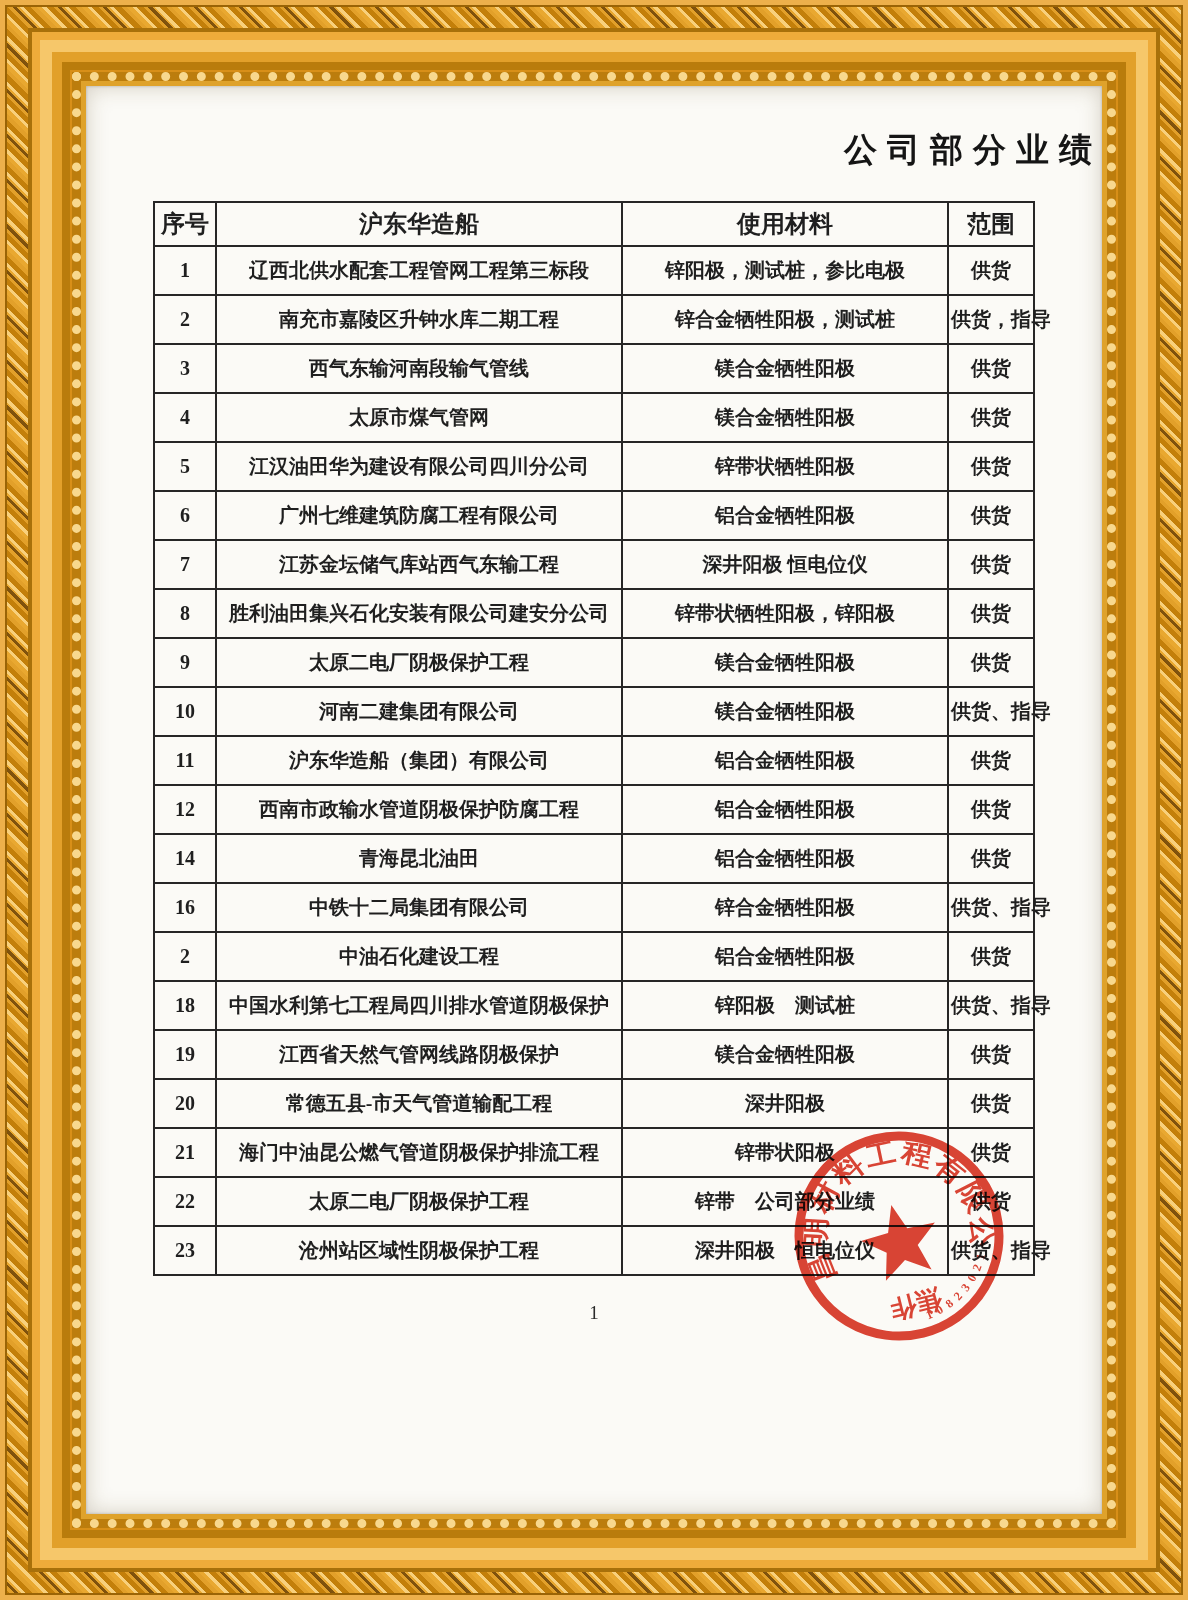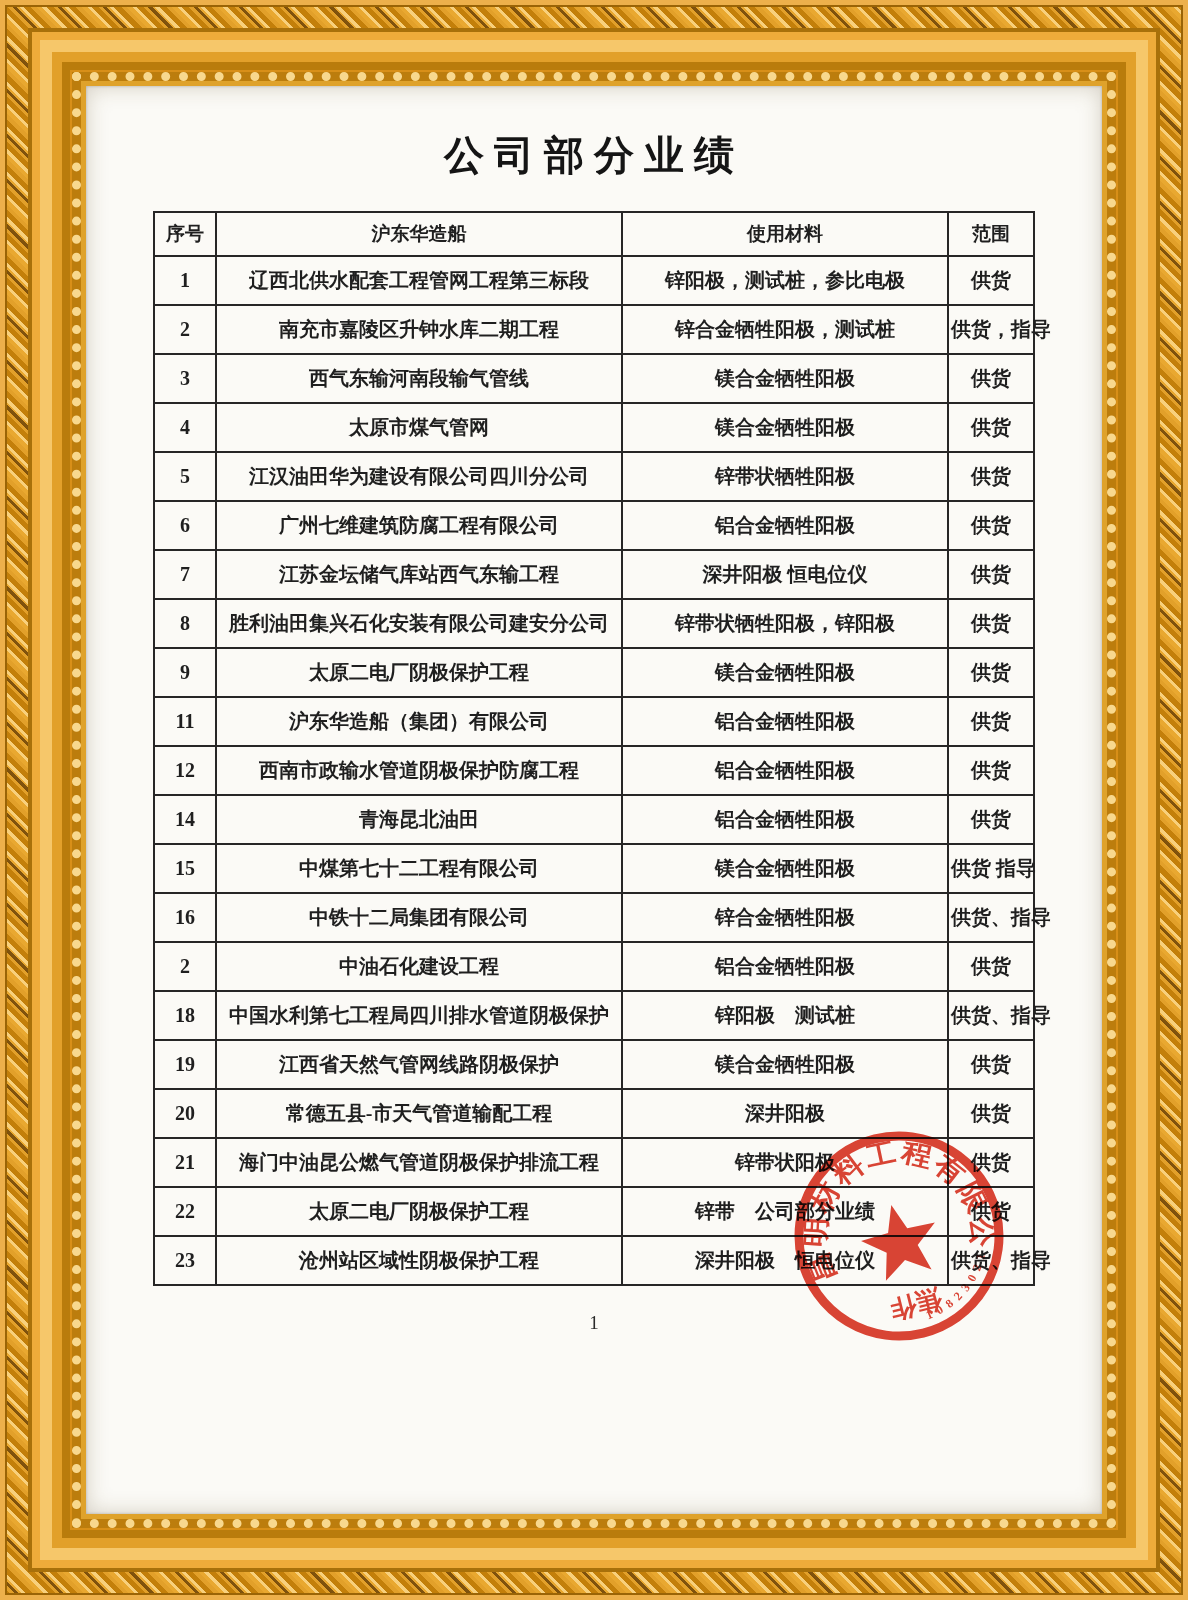--- a/index.html
+++ b/index.html
@@ -48,43 +48,43 @@
     box-sizing:border-box;
     position:relative;
     width:100%;height:100%;
     background:#fbfaf6;
     box-shadow: inset 0 0 22px rgba(90,70,30,.25), inset 0 0 3px rgba(0,0,0,.25);
     padding-top:42px;
     color:#1f1f1f;
   }
   .doc-title{
     margin:0 0 28px 0;
-    text-align:center;
-    font-size:40px;
+    text-align:right;
+    font-size:33px;
     font-weight:700;
     letter-spacing:10px;
     color:#151515;
   }
   
   table.perf{
     width:880px;
     margin:0 auto;
     border-collapse:collapse;
     table-layout:fixed;
   }
   table.perf th, table.perf td{
     border:2px solid #262626;
     text-align:center;
     vertical-align:middle;
     font-weight:700;
     font-size:20px;
     padding:0 2px;
     overflow:visible;
   }
-  table.perf th{ height:42px; font-size:19px; }
+  table.perf th{ height:42px; font-size:24px; }
   table.perf td{ height:47px; }
   col.c-no{width:62px;}
   col.c-project{width:406px;}
   col.c-materials{width:326px;}
   col.c-scope{width:86px;}
   td.cell-no{font-family:"Liberation Serif","DejaVu Serif",serif;}
   td.cell-scope{white-space:nowrap;font-size:19px;}
   .page-num{
     text-align:center;
     margin-top:26px;
@@ -178,42 +178,42 @@
                   <td class="cell-materials">锌带状牺牲阳极，锌阳极</td>
                   <td class="cell-scope">供货</td>
                 </tr>
                 <tr>
                   <td class="cell-no">9</td>
                   <td class="cell-project">太原二电厂阴极保护工程</td>
                   <td class="cell-materials">镁合金牺牲阳极</td>
                   <td class="cell-scope">供货</td>
                 </tr>
                 <tr>
+                  <td class="cell-no">10</td>
+                  <td class="cell-project">河南二建集团有限公司</td>
+                  <td class="cell-materials">镁合金牺牲阳极</td>
+                  <td class="cell-scope">供货、指导</td>
+                </tr>
+                <tr>
                   <td class="cell-no">11</td>
                   <td class="cell-project">沪东华造船（集团）有限公司</td>
                   <td class="cell-materials">铝合金牺牲阳极</td>
                   <td class="cell-scope">供货</td>
                 </tr>
                 <tr>
                   <td class="cell-no">12</td>
                   <td class="cell-project">西南市政输水管道阴极保护防腐工程</td>
                   <td class="cell-materials">铝合金牺牲阳极</td>
                   <td class="cell-scope">供货</td>
                 </tr>
                 <tr>
                   <td class="cell-no">14</td>
                   <td class="cell-project">青海昆北油田</td>
                   <td class="cell-materials">铝合金牺牲阳极</td>
                   <td class="cell-scope">供货</td>
-                </tr>
-                <tr>
-                  <td class="cell-no">15</td>
-                  <td class="cell-project">中煤第七十二工程有限公司</td>
-                  <td class="cell-materials">镁合金牺牲阳极</td>
-                  <td class="cell-scope">供货 指导</td>
                 </tr>
                 <tr>
                   <td class="cell-no">16</td>
                   <td class="cell-project">中铁十二局集团有限公司</td>
                   <td class="cell-materials">锌合金牺牲阳极</td>
                   <td class="cell-scope">供货、指导</td>
                 </tr>
                 <tr>
                   <td class="cell-no">2</td>
                   <td class="cell-project">中油石化建设工程</td>

